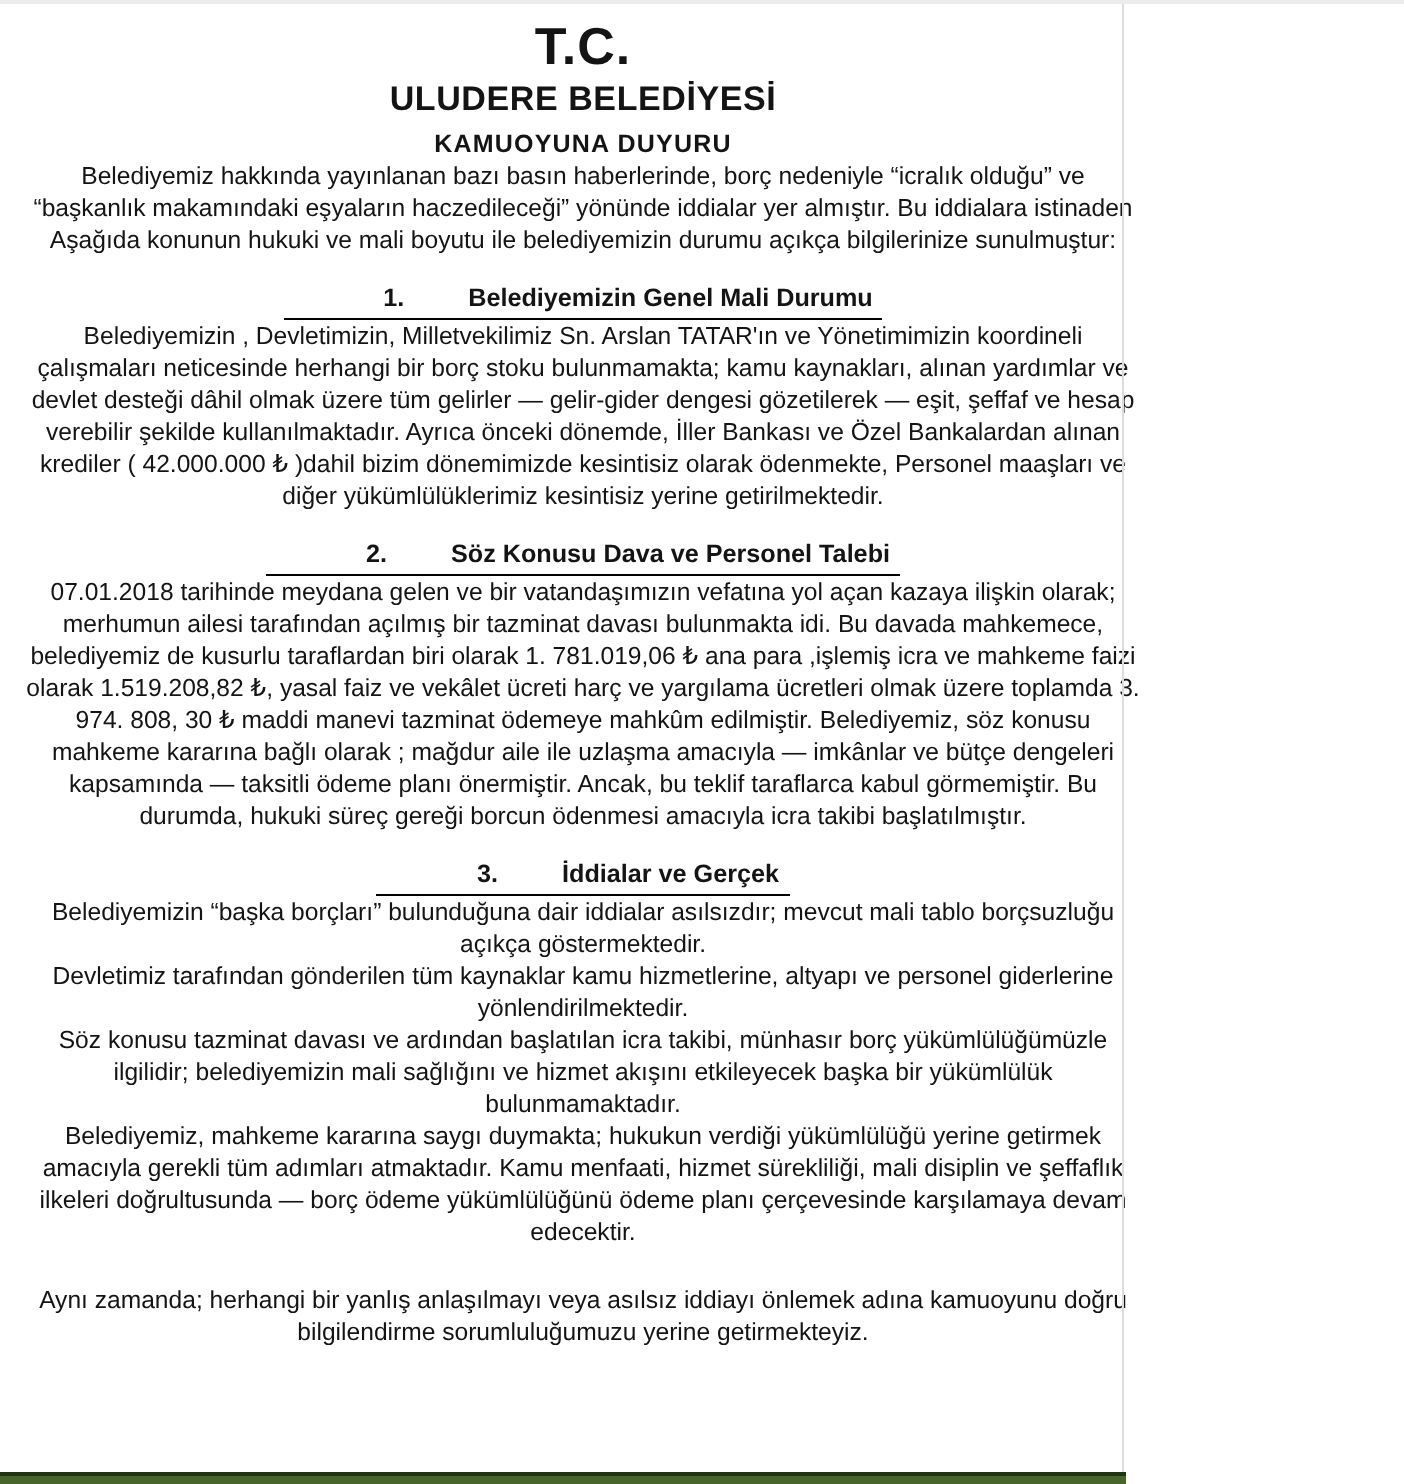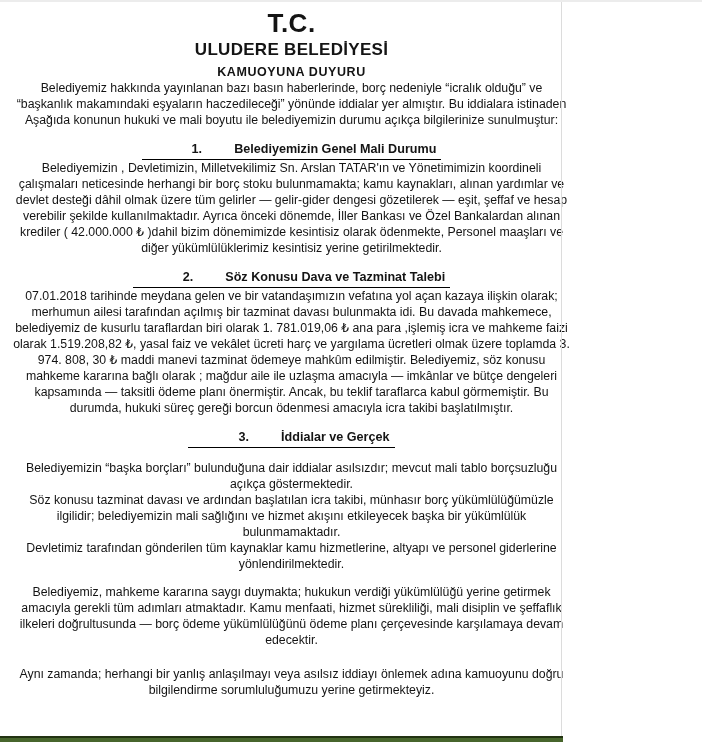--- a/index.html
+++ b/index.html
@@ -56,21 +56,21 @@
     line-height: 17px;
   }
   .sec-head .u {
     display: inline-block;
     border-bottom: 1.4px solid #000;
     padding: 0 5px 1px 0;
   }
   .sec-head .lead { display: inline-block; width: 50px; }
   .sec-head .gap  { display: inline-block; width: 32px; }
   .para { margin: 0; }
-  .bullets { margin: 12px; }
+  .bullets { margin: 0; }
   .bullet-item { margin: 0; }
   .bullet-item::before {
     content: "\2022";
     display: inline-block;
     width: 36px; margin-left: -36px;
     text-align: left;
     font-size: 13px;
   }
   .closing { margin-top: 18px; }
   .footer-bar {
@@ -94,31 +94,31 @@
     <div class="doc-note">KAMUOYUNA DUYURU</div>
 
     <p class="para intro">Belediyemiz hakkında yayınlanan bazı basın haberlerinde, borç nedeniyle “icralık olduğu” ve “başkanlık makamındaki eşyaların haczedileceği” yönünde iddialar yer almıştır. Bu iddialara istinaden Aşağıda konunun hukuki ve mali boyutu ile belediyemizin durumu açıkça bilgilerinize sunulmuştur:</p>
 
     <div class="sec-head">
       <span class="u"><span class="lead"></span><span>1.</span><span class="gap"></span><span>Belediyemizin Genel Mali Durumu</span></span>
     </div>
     <p class="para">Belediyemizin , Devletimizin, Milletvekilimiz Sn. Arslan TATAR'ın ve Yönetimimizin koordineli çalışmaları neticesinde herhangi bir borç stoku bulunmamakta; kamu kaynakları, alınan yardımlar ve devlet desteği dâhil olmak üzere tüm gelirler — gelir-gider dengesi gözetilerek — eşit, şeffaf ve hesap verebilir şekilde kullanılmaktadır. Ayrıca önceki dönemde, İller Bankası ve Özel Bankalardan alınan krediler ( 42.000.000 ₺ )dahil bizim dönemimizde kesintisiz olarak ödenmekte, Personel maaşları ve diğer yükümlülüklerimiz kesintisiz yerine getirilmektedir.</p>
 
     <div class="sec-head">
-      <span class="u"><span class="lead"></span><span>2.</span><span class="gap"></span><span>Söz Konusu Dava ve Tazminat Talebi</span></span>
+      <span class="u"><span class="lead"></span><span>2.</span><span class="gap"></span><span>Söz Konusu Dava ve Personel Talebi</span></span>
     </div>
     <p class="para">07.01.2018 tarihinde meydana gelen ve bir vatandaşımızın vefatına yol açan kazaya ilişkin olarak; merhumun ailesi tarafından açılmış bir tazminat davası bulunmakta idi. Bu davada mahkemece, belediyemiz de kusurlu taraflardan biri olarak 1. 781.019,06 ₺  ana para ,işlemiş icra ve mahkeme faizi olarak  1.519.208,82 ₺,  yasal faiz ve vekâlet ücreti harç ve yargılama ücretleri olmak üzere toplamda  3. 974. 808, 30 ₺ maddi manevi tazminat ödemeye mahkûm edilmiştir. Belediyemiz, söz konusu mahkeme kararına bağlı olarak ; mağdur aile ile uzlaşma amacıyla — imkânlar ve bütçe dengeleri kapsamında — taksitli ödeme planı önermiştir. Ancak, bu teklif taraflarca kabul görmemiştir. Bu durumda, hukuki süreç gereği borcun ödenmesi amacıyla icra takibi başlatılmıştır.</p>
 
     <div class="sec-head">
       <span class="u"><span class="lead"></span><span>3.</span><span class="gap"></span><span>İddialar ve Gerçek</span></span>
     </div>
     <div class="bullets">
       <p class="para bullet-item">Belediyemizin “başka borçları” bulunduğuna dair iddialar asılsızdır; mevcut mali tablo borçsuzluğu açıkça göstermektedir.</p>
+      <p class="para bullet-item">Devletimiz tarafından gönderilen tüm kaynaklar kamu hizmetlerine, altyapı ve personel giderlerine yönlendirilmektedir.</p>
       <p class="para bullet-item">Söz konusu tazminat davası ve ardından başlatılan icra takibi, münhasır borç yükümlülüğümüzle ilgilidir; belediyemizin mali sağlığını ve hizmet akışını etkileyecek başka bir yükümlülük bulunmamaktadır.</p>
-      <p class="para bullet-item">Devletimiz tarafından gönderilen tüm kaynaklar kamu hizmetlerine, altyapı ve personel giderlerine yönlendirilmektedir.</p>
     </div>
 
     <p class="para">Belediyemiz, mahkeme kararına saygı duymakta; hukukun verdiği yükümlülüğü yerine getirmek amacıyla gerekli tüm adımları atmaktadır. Kamu menfaati, hizmet sürekliliği, mali disiplin ve şeffaflık ilkeleri doğrultusunda — borç ödeme yükümlülüğünü ödeme planı çerçevesinde karşılamaya devam edecektir.</p>
 
     <p class="para closing">Aynı zamanda; herhangi bir yanlış anlaşılmayı veya asılsız iddiayı önlemek adına kamuoyunu doğru bilgilendirme sorumluluğumuzu yerine getirmekteyiz.</p>
 
   </div>
 </div>
 
 <div class="page-edge-line" style="background: rgb(220, 220, 220);"></div>

